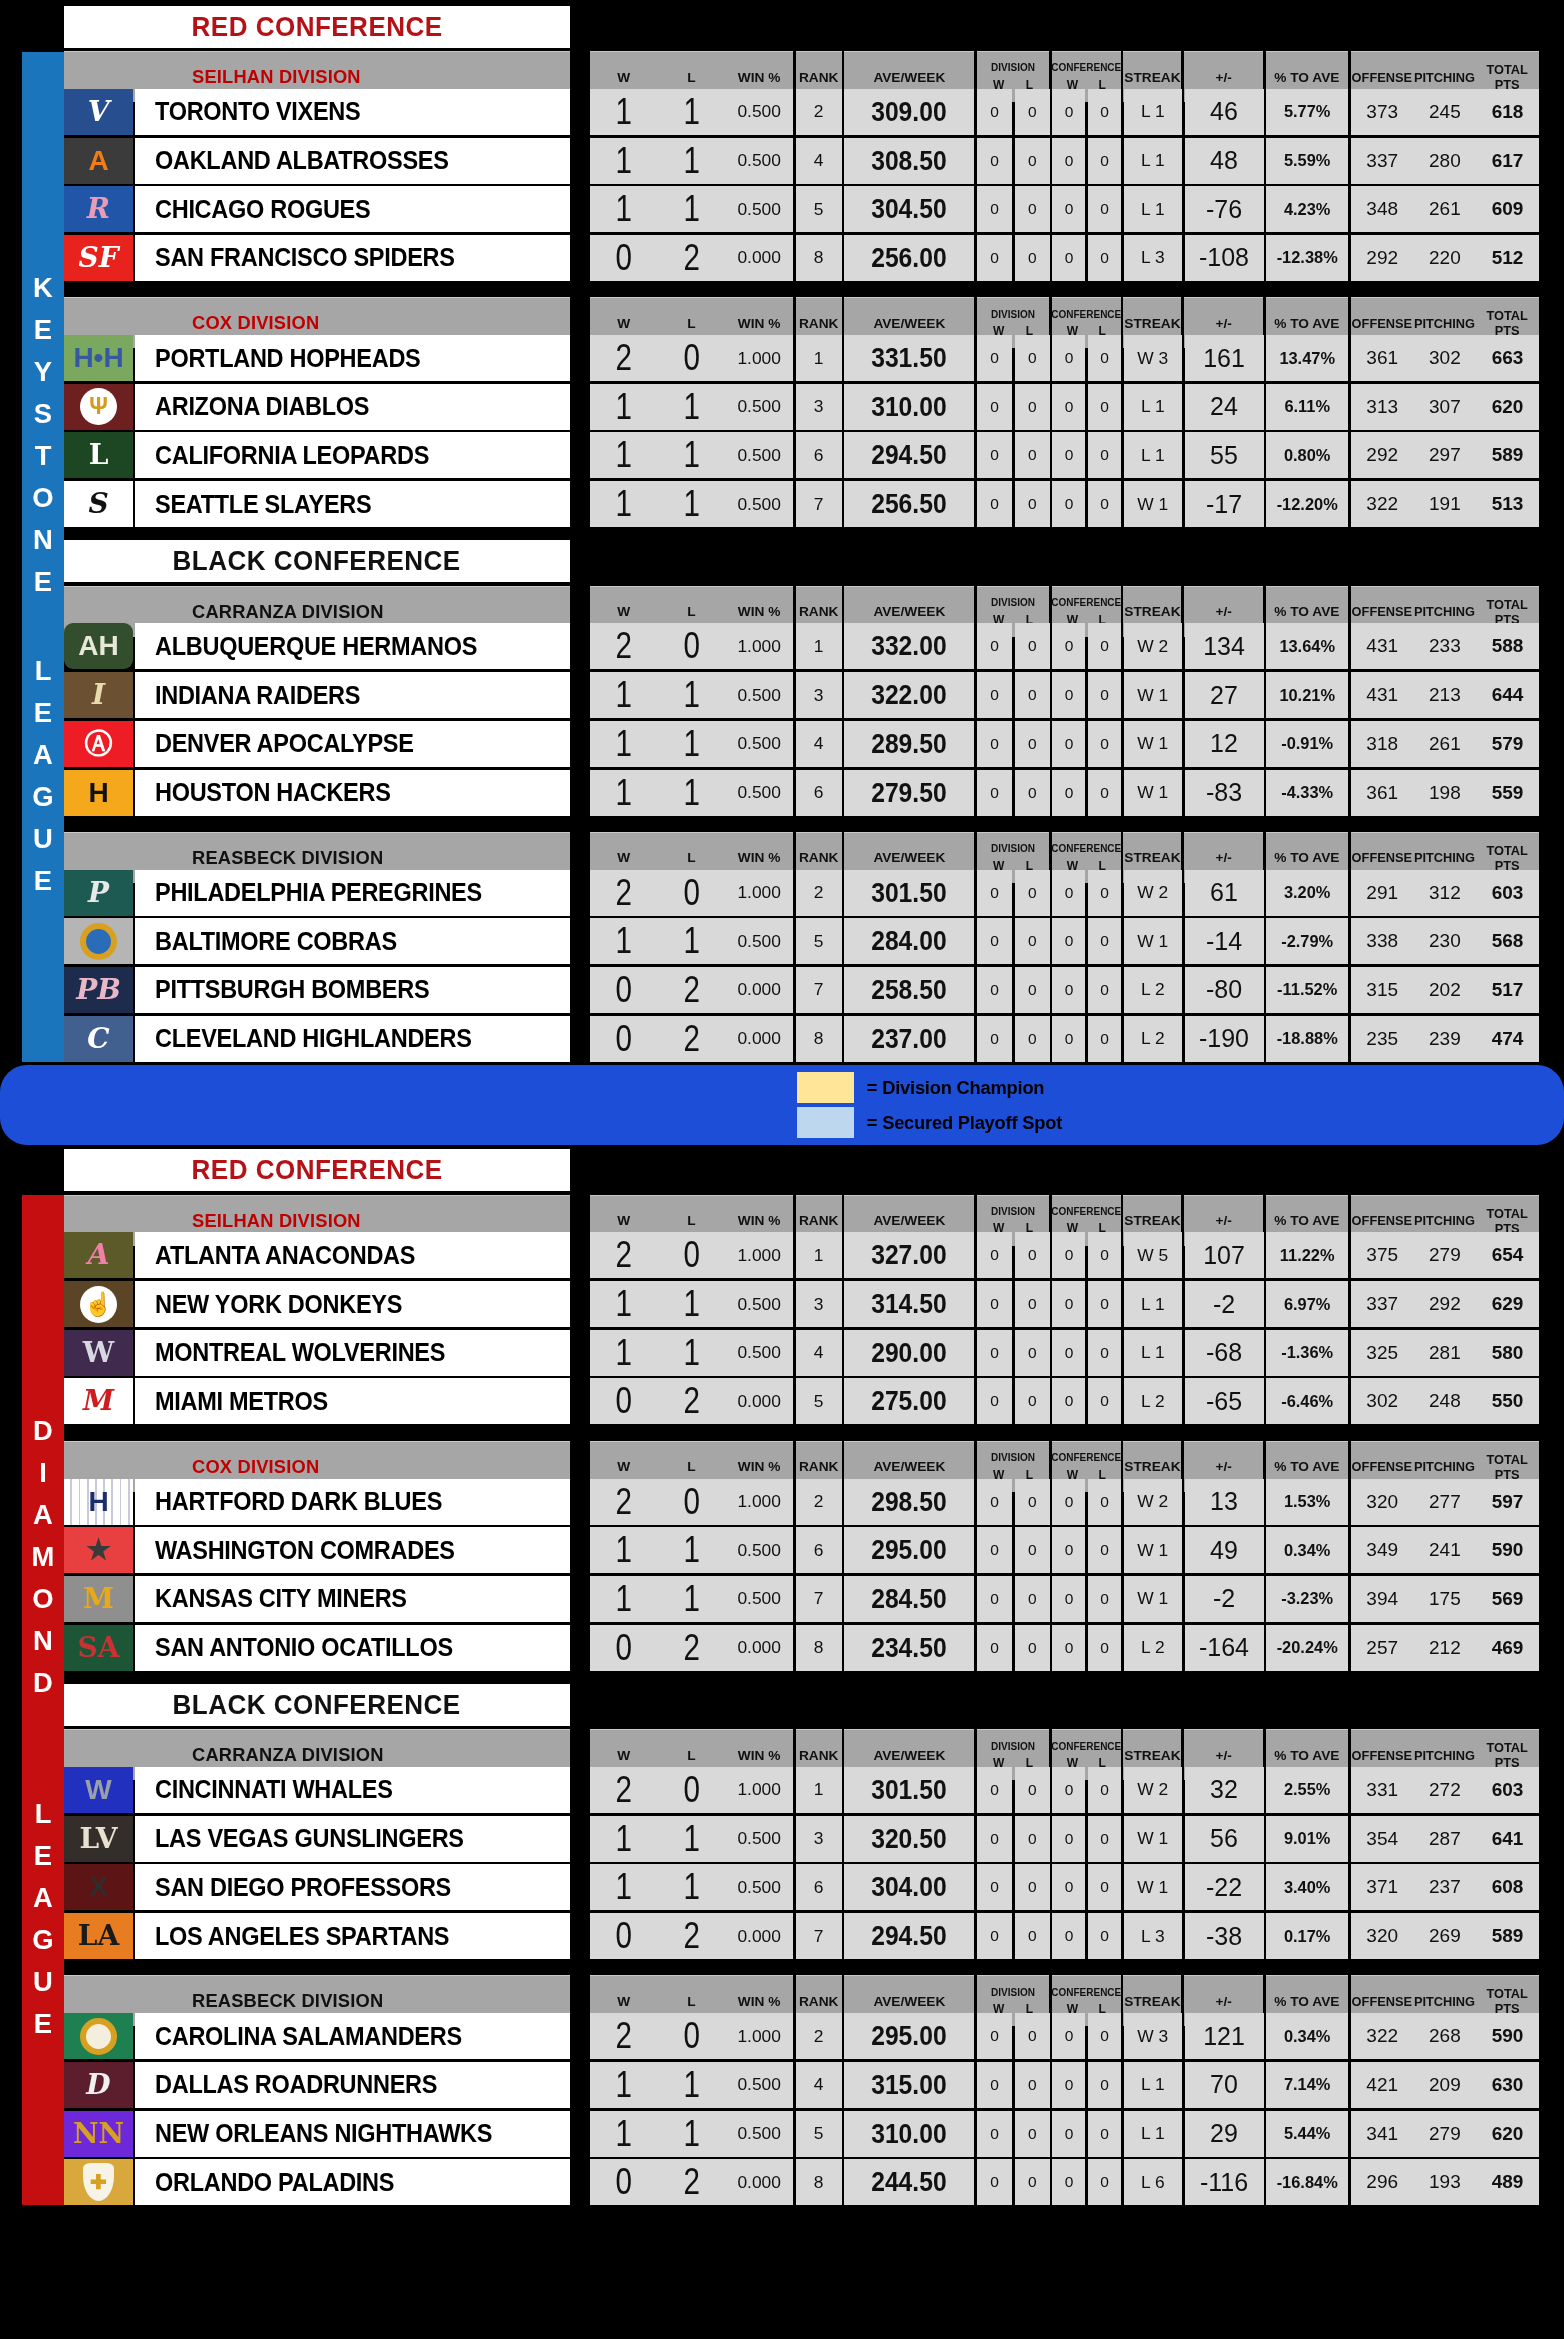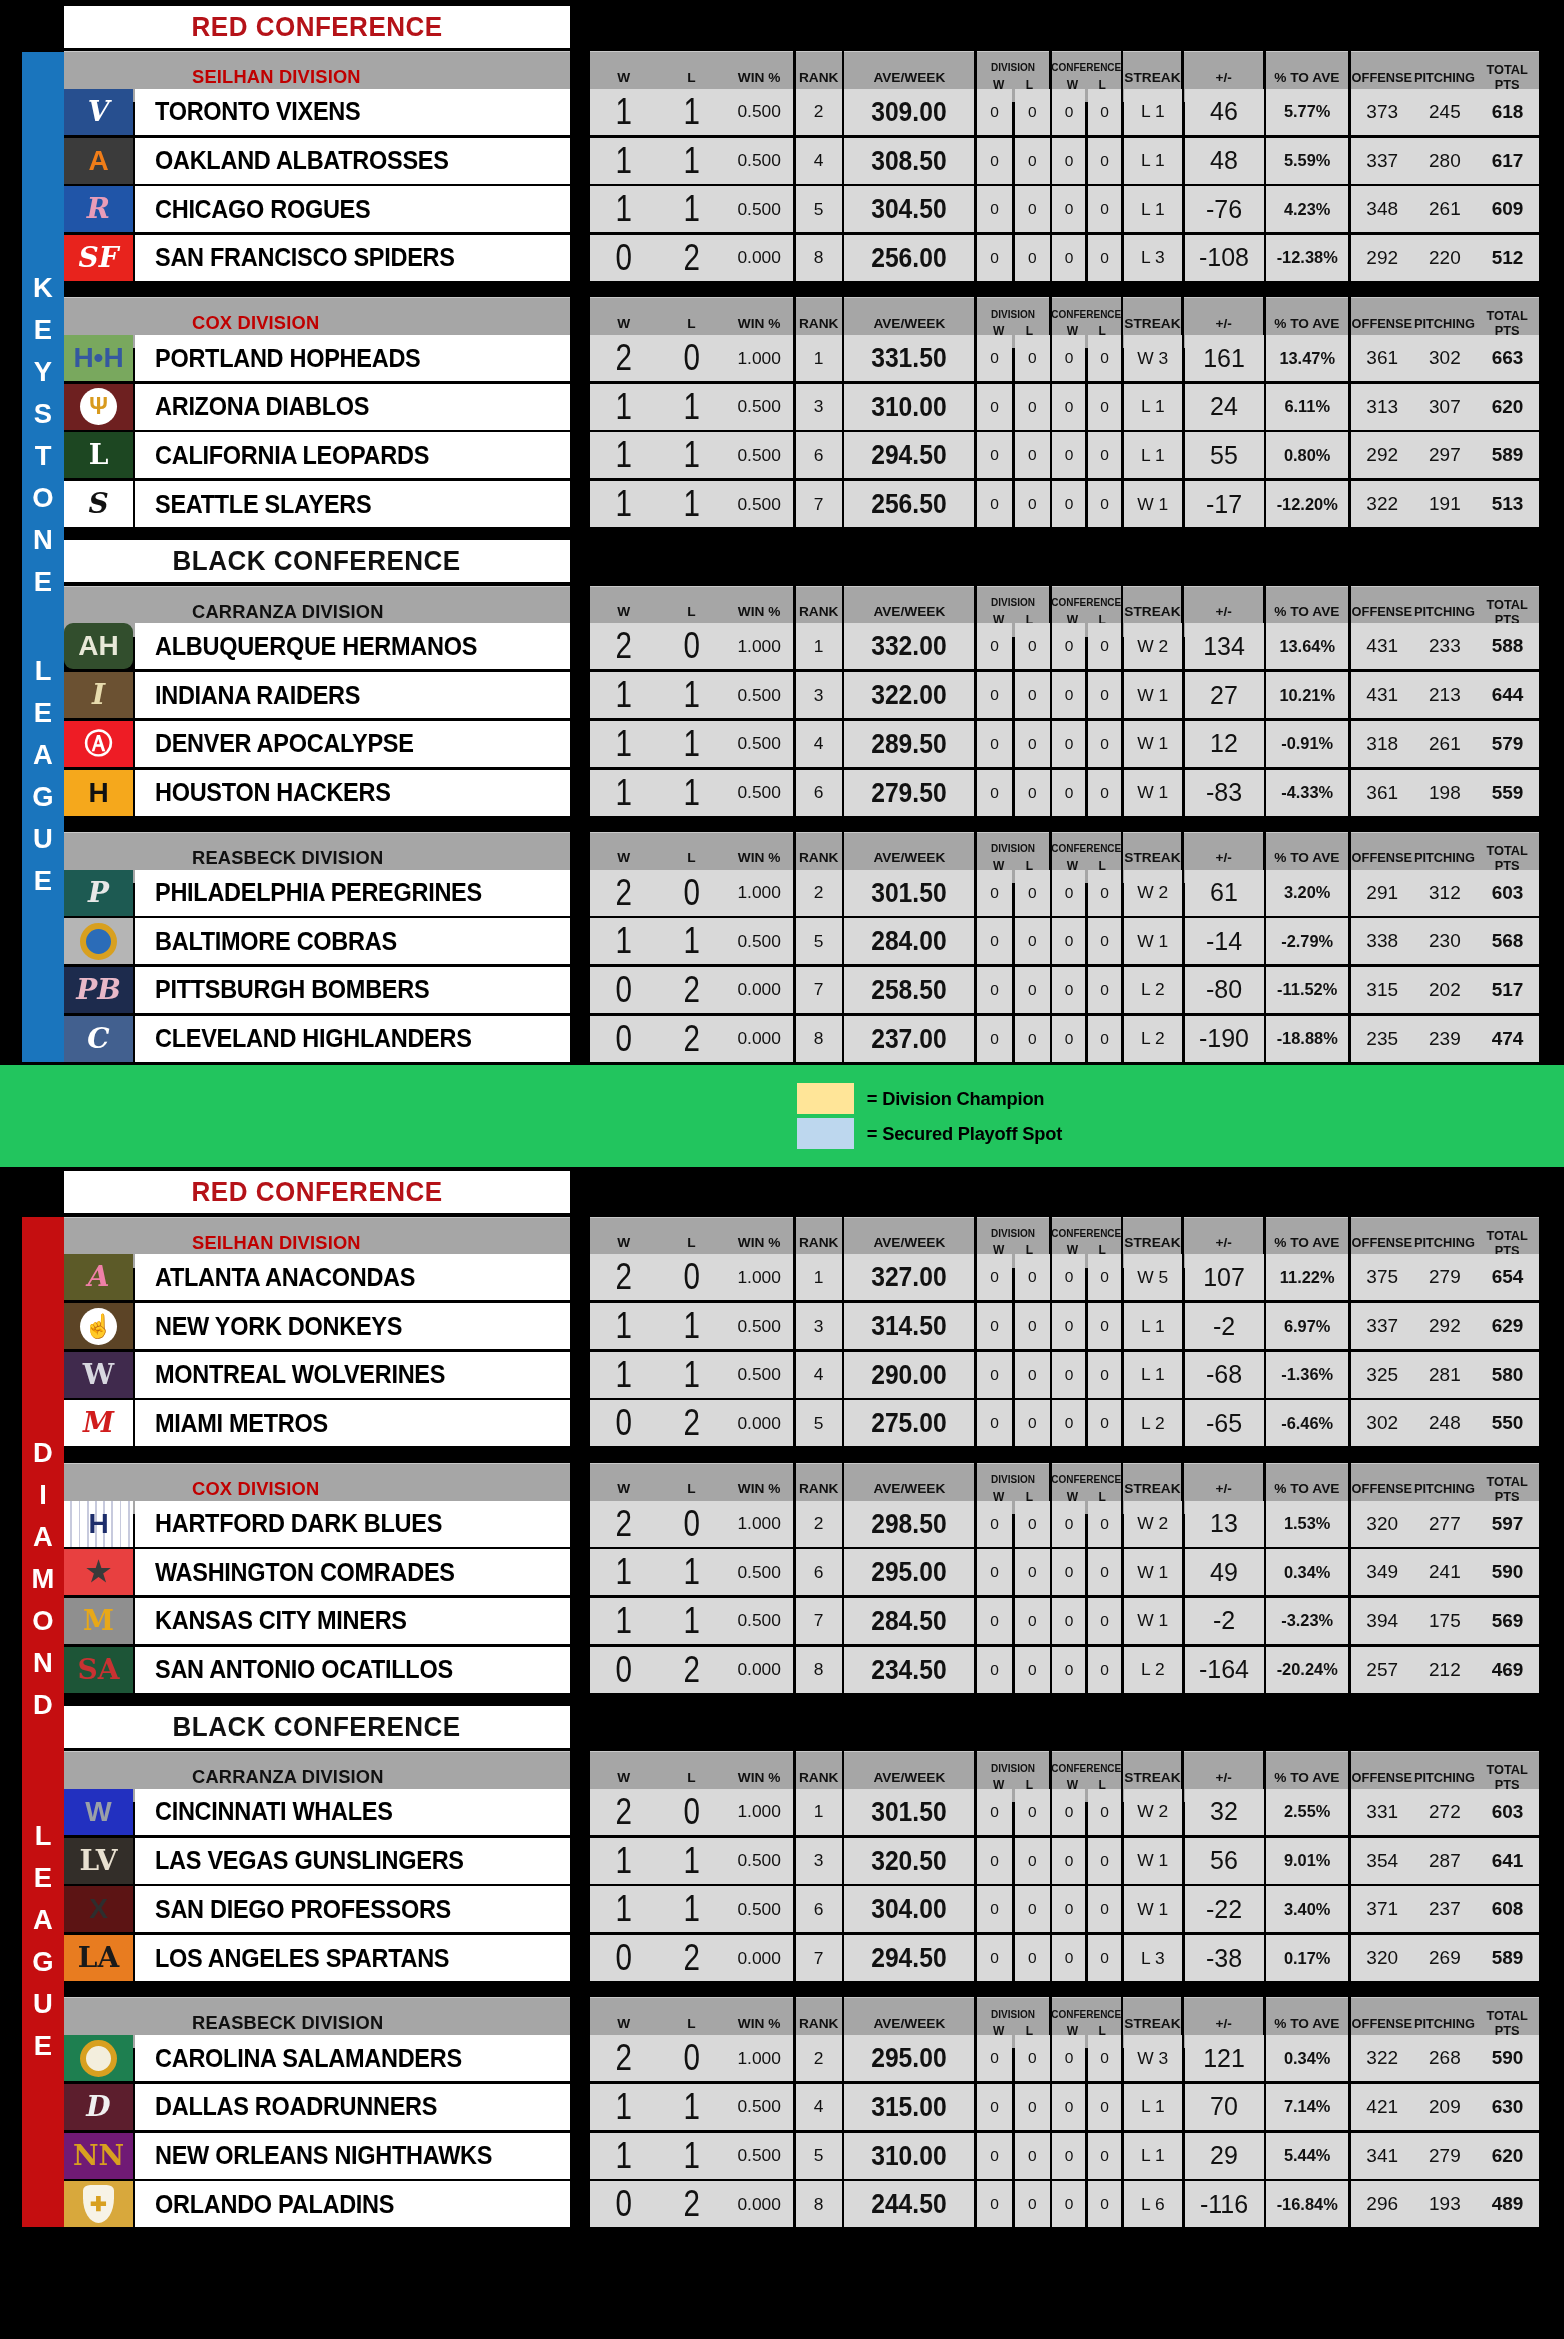--- a/index.html
+++ b/index.html
@@ -66,22 +66,22 @@
   .c-rank span{font-size:17.4px;}
   .c-ave span{font-size:27.4px;font-weight:bold;transform:scaleX(.9);display:inline-block;}
   .c-zero span{font-size:15.5px;}
   .c-streak span{font-size:17.4px;}
   .c-pm span{font-size:25px;}
   .c-pct span{font-size:16.4px;font-weight:bold;}
   .c-opt{display:grid;grid-template-columns:1fr 1fr 1fr;align-items:center;}
   .c-opt span{font-size:19px;text-align:center;}
   .c-opt .opt-total{font-weight:bold;}
   
-  .legend-strip{background:#22c55e;height:102px;margin:3.7px 0;display:flex;flex-direction:column;
-                justify-content:center;padding-left:797px;box-sizing:border-box;}
+  .legend-strip{background:#1d4ed8;height:80px;margin:3.7px 0;display:flex;flex-direction:column;
+                justify-content:center;padding-left:797px;box-sizing:border-box;border-radius:27px;}
   .legend-row{display:flex;align-items:center;height:35px;}
   .swatch{width:57px;height:31px;margin-right:12.8px;}
   .legend-label{font-weight:bold;font-size:18.3px;letter-spacing:-0.2px;}
 </style>
 </head>
 <body>
 
 <div class="page">
   <div id="leagues-root">
       <section class="league">
@@ -1938,21 +1938,21 @@
                   </div>
                   <div class="cell c-opt">
                     <span>421</span>
                     <span>209</span>
                     <span class="opt-total">630</span>
                   </div>
                 </div>
               </div>
               <div class="band team-band">
                 <div class="left-row">
-                  <div class="logo logo-serif" style="background: #701a75;">
+                  <div class="logo logo-serif" style="background: #6d28d9;">
                     <span class="glyph" style="color: rgb(216, 160, 32);">NN</span>
                   </div>
                   <div class="name-cell">
                     <span>NEW ORLEANS NIGHTHAWKS</span>
                   </div>
                 </div>
                 <div class="stats-row">
                   <div class="cell c-wl">
                     <span class="num-big">1</span>
                     <span class="num-big">1</span>

